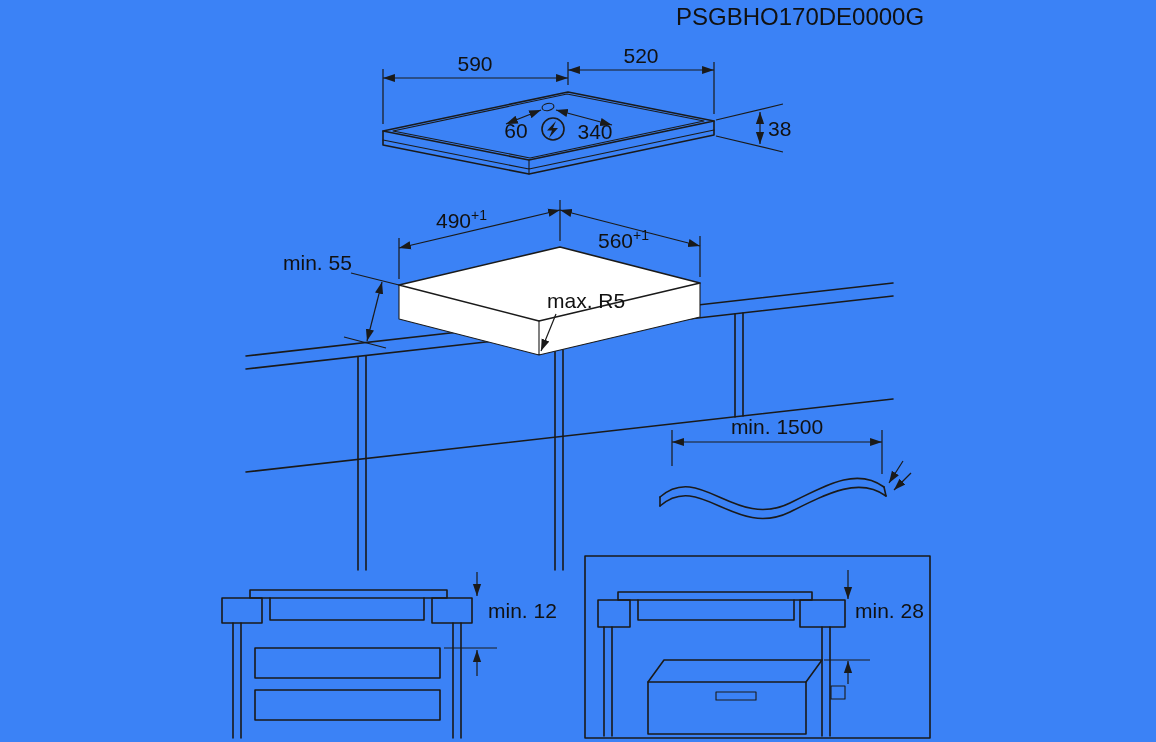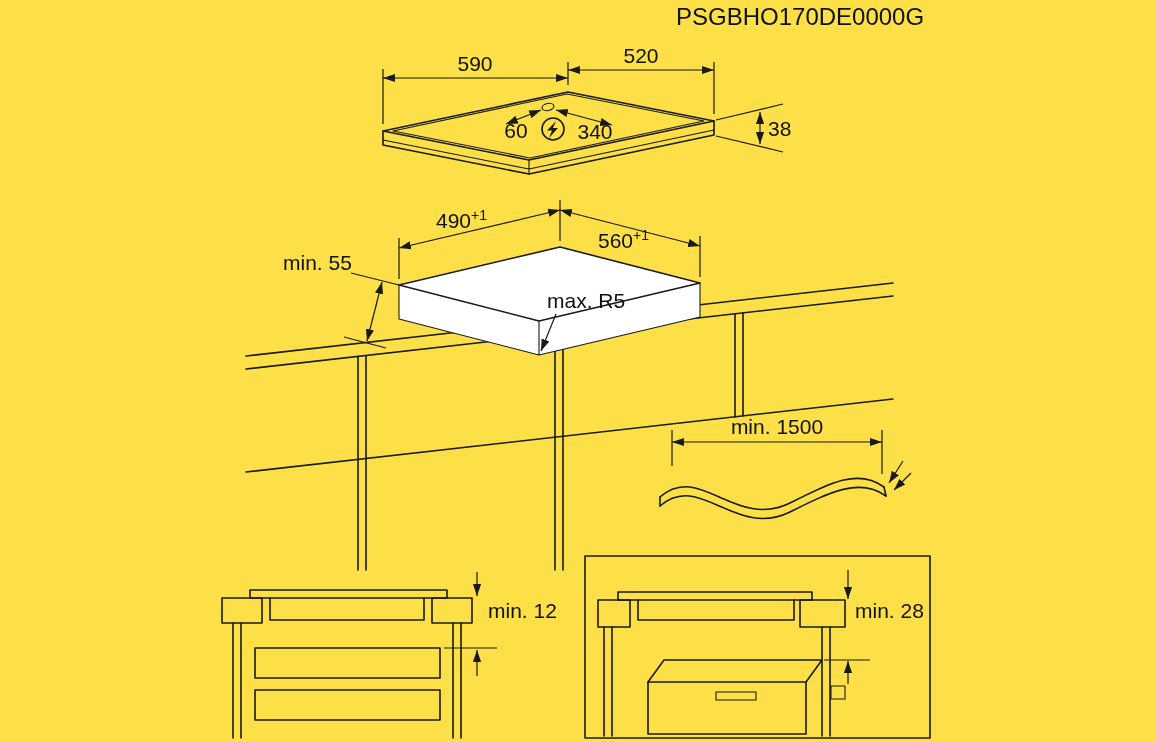--- a/index.html
+++ b/index.html
@@ -1,19 +1,19 @@
 <!DOCTYPE html>
 <html><head>
 <meta charset="utf-8">
 <style>
   html,body { margin:0; padding:0; background:#ffffff; }
   .canvas {
     position:relative;
     width:1156px; height:742px;
-    background:#fde047;
+    background:#3b82f6;
     font-family:"Liberation Sans", sans-serif;
     overflow:hidden;
   }
   svg { position:absolute; inset:0; }
   .ln   { stroke:#1a1a1a; stroke-width:1.6; fill:none; stroke-linejoin:round; stroke-linecap:round; }
   .thin { stroke:#1a1a1a; stroke-width:1.1; fill:none; stroke-linejoin:round; stroke-linecap:round; }
   .dim  { stroke:#1a1a1a; stroke-width:1.2; fill:none; }
   .mask { fill:#ffffff; stroke:none; }
   .blk  { fill:#1a1a1a; stroke:none; }
   .txt  { font-family:"Liberation Sans", sans-serif; font-size:21px; fill:#111111; }

